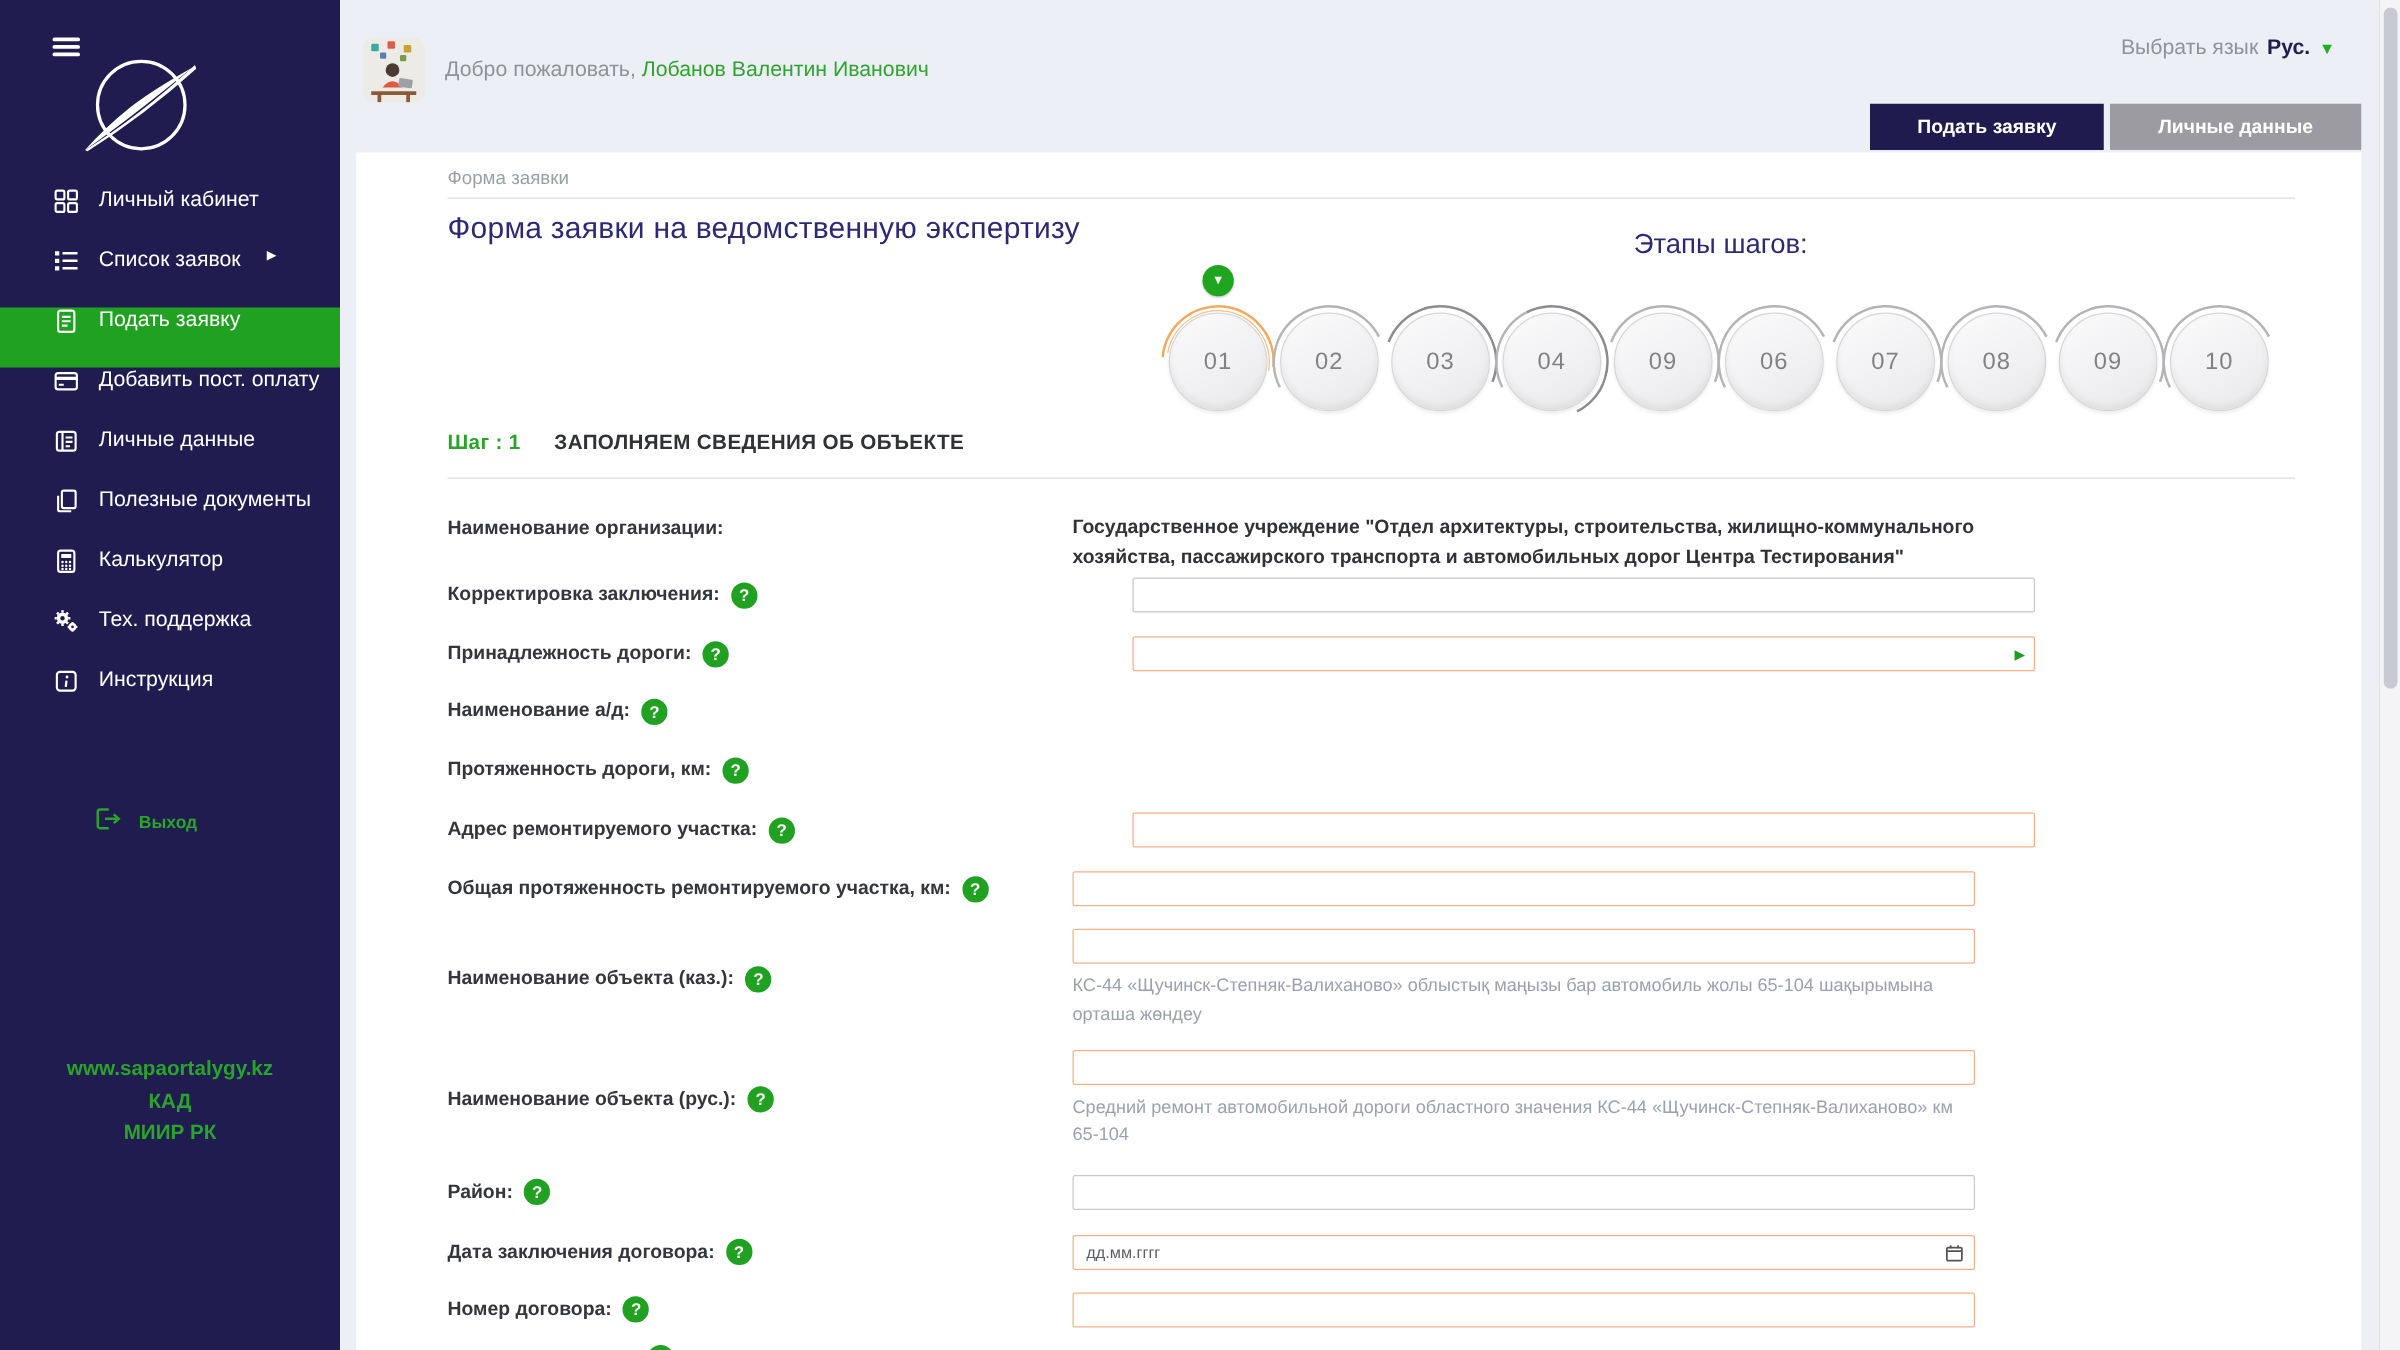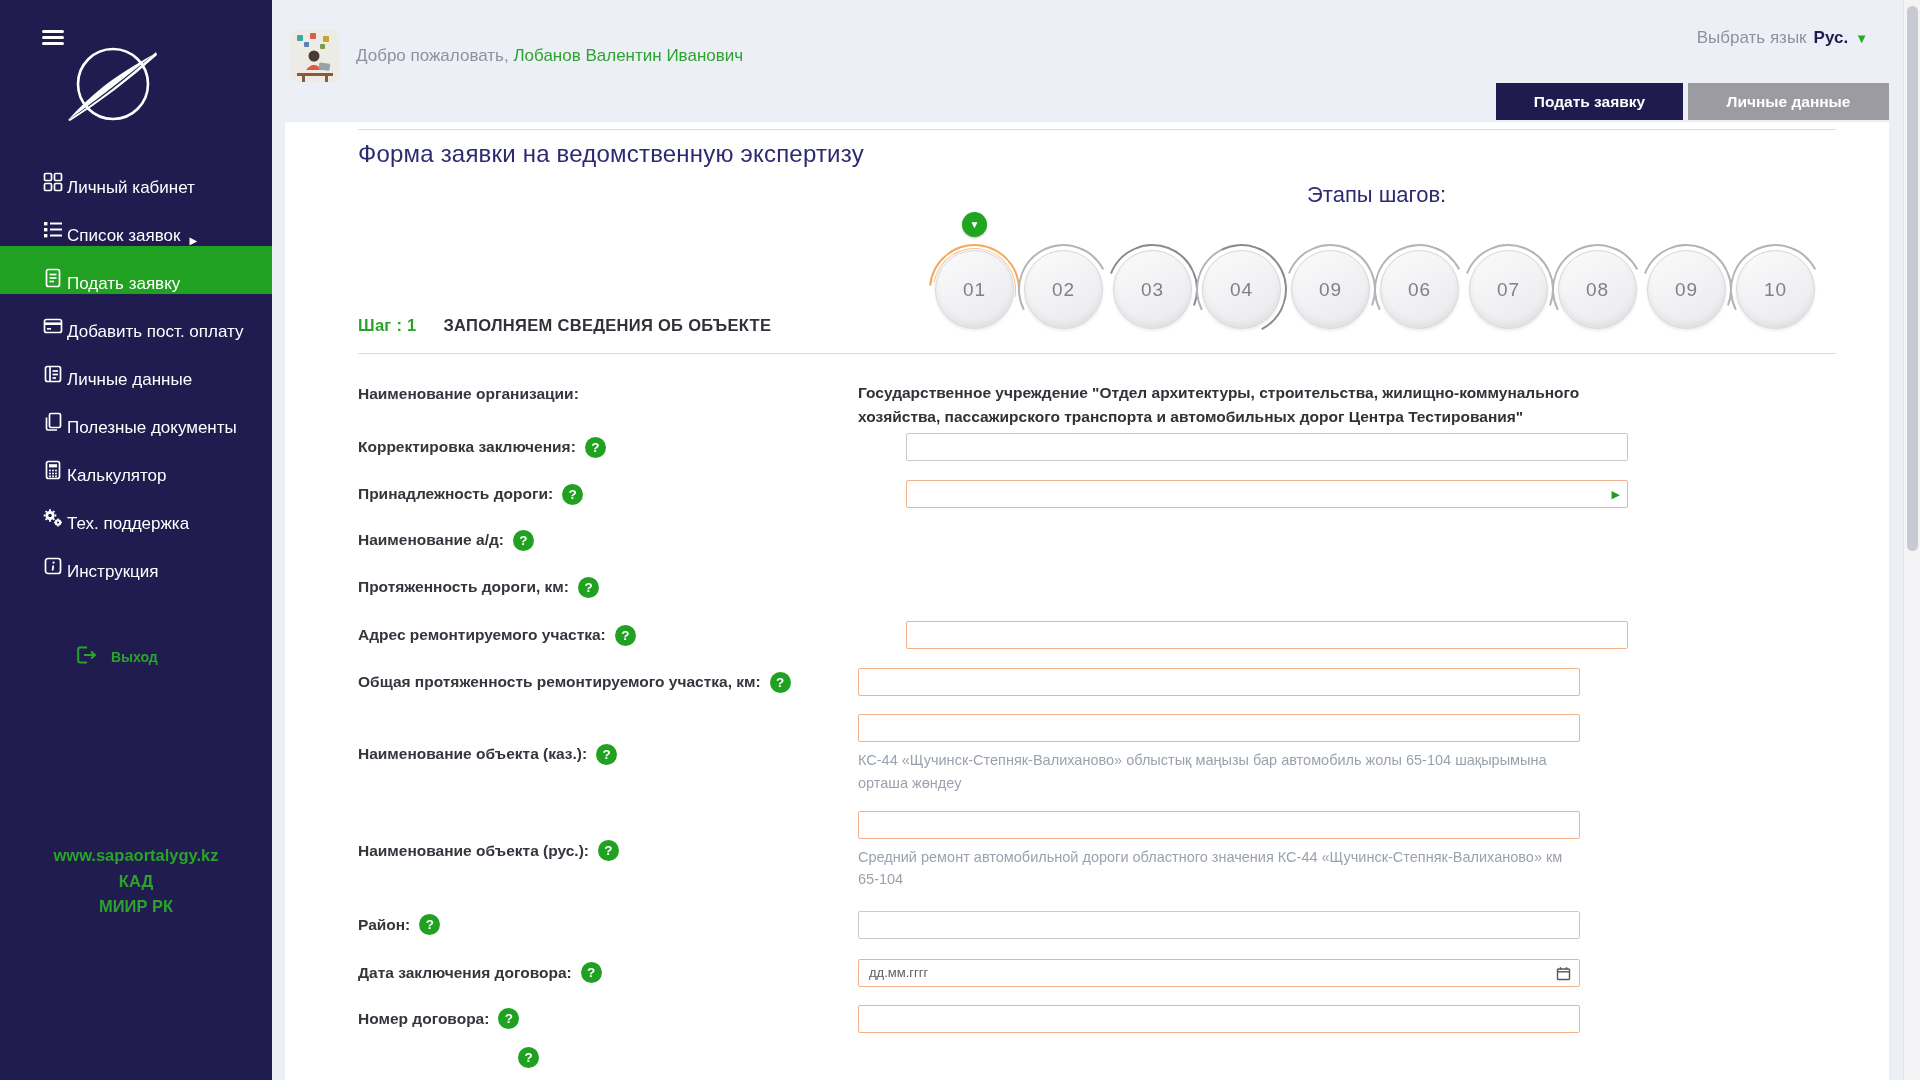--- a/index.html
+++ b/index.html
@@ -5,21 +5,21 @@
   * { margin:0; padding:0; box-sizing:border-box; }
   html,body { width:1920px; height:1080px; overflow:hidden; }
   body { background:#edeff7; font-family:"Liberation Sans", sans-serif; position:relative; }
 
   
   .sidebar { position:absolute; left:0; top:0; width:272px; height:1080px; background:#201c4f; color:#fff; }
   .hamburger { position:absolute; left:42px; top:30px; width:22px; height:16px; cursor:pointer; }
   .hamburger span { display:block; height:2.6px; background:#fff; border-radius:2px; margin-bottom:3.4px; }
   .logo { position:absolute; left:60px; top:42px; }
   .nav { position:absolute; top:150px; left:0; width:272px; }
-  .nav-item { display:flex; align-items:flex-end; gap:3px; height:48px; padding-left:42px; font-size:17px; color:#fff; cursor:pointer; white-space:nowrap; }
+  .nav-item { display:flex; align-items:flex-start; gap:15px; height:48px; padding-left:42px; font-size:17px; color:#fff; cursor:pointer; white-space:nowrap; }
   .nav-item svg { flex:0 0 auto; }
   .nav-chevron { font-size:10px; margin-left:6px; color:#fff; }
   .white-strip { background:#ffffff; padding:21px 20px; margin-top:6px; margin-bottom:6px; }
   .green-btn { background:#27a527; color:#fff; font-weight:bold; font-size:16.5px; height:44px; display:flex; align-items:center; justify-content:center; border:none; width:100%; cursor:pointer; box-shadow:0 1px 3px rgba(0,0,0,.25); }
   .nav-item.active { background:#21a121; }
   .logout { display:flex; align-items:center; gap:12px; margin:62px 0 0 75px; color:#2aa32a; font-weight:bold; font-size:14px; cursor:pointer; }
   .side-footer { position:absolute; bottom:160px; width:100%; text-align:center; color:#2aa32a; font-weight:bold; font-size:16.5px; line-height:1.55; }
   .side-footer div { cursor:pointer; }
 
   
@@ -280,20 +280,21 @@
 </div>
 <div class="lang">
   <span class="l-label">Выбрать язык</span>
   <span class="l-value">Рус.</span>
   <span class="l-caret">▼</span>
 </div>
 <button class="hdr-btn submit">Подать заявку</button>
 <button class="hdr-btn personal">Личные данные</button>
 
 <div class="card">
+  <div class="breadcrumb">Форма заявки</div>
   <hr class="hr">
   <div class="page-title">Форма заявки на ведомственную экспертизу</div>
 
   <div class="steps-wrap">
     <h3 class="steps-title">Этапы шагов:</h3>
     <div class="steps-row">
       <div class="step-marker">▼</div>
       <div class="step active">01</div>
       <div class="step">02</div>
       <div class="step">03</div>

